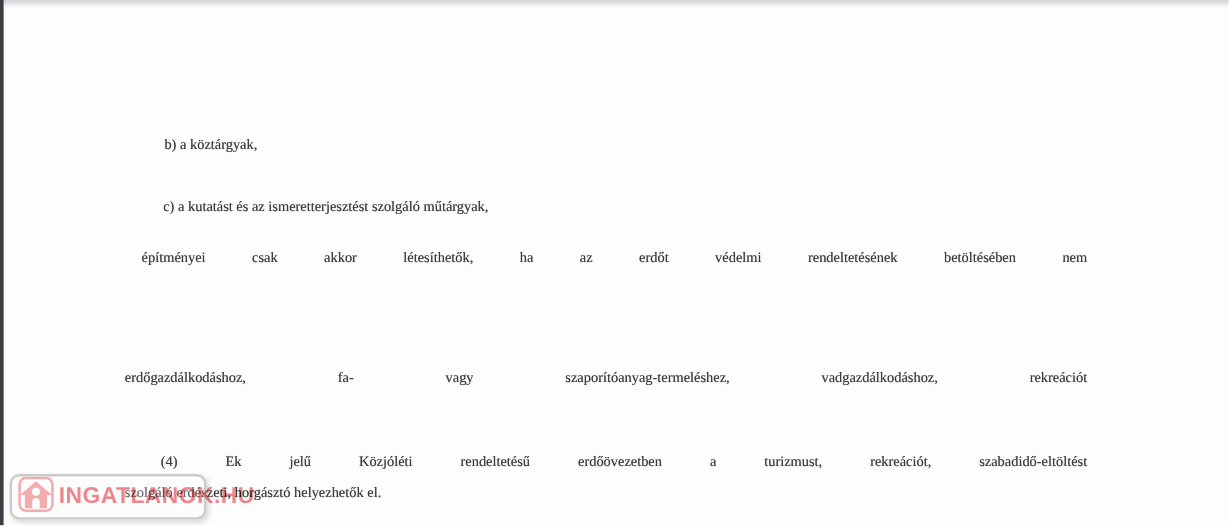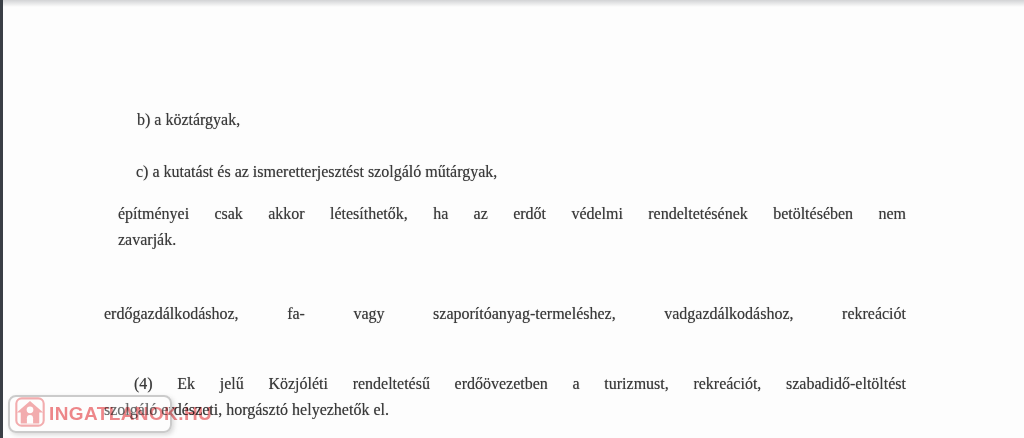--- a/index.html
+++ b/index.html
@@ -2,21 +2,21 @@
 <html><head>
 <meta charset="utf-8">
 <style>
   html,body{margin:0;padding:0;}
   body{width:1024px;height:438px;overflow:hidden;background:#ffffff;}
   .screen{position:relative;width:1024px;height:438px;background:#fdfdfd;overflow:hidden;
           font-family:"Liberation Serif","DejaVu Serif",serif;}
   .top-shade{position:absolute;left:0;top:0;width:1024px;height:7px;
              background:linear-gradient(#d2d3d5,rgba(255,255,255,0));}
   .left-strip{position:absolute;left:0;top:0;width:3px;height:438px;background:#3a3f46;}
-  .line{position:absolute;font-size:16px;line-height:26px;color:#3a3a3a;
+  .line{position:absolute;font-size:12px;line-height:26px;color:#3a3a3a;
         text-shadow:0 0 0.7px rgba(40,40,40,0.55);white-space:nowrap;}
   .jline{white-space:normal;text-align:justify;text-align-last:justify;}
   .indent{text-indent:30px;}
   
   .wm-box{position:absolute;left:8px;top:395px;width:164px;height:38px;
           border:2px solid #cbcbcb;border-radius:8px;background:rgba(255,255,255,0.25);
           box-shadow:2px 2px 4px rgba(120,120,120,0.25);display:flex;align-items:center;
           box-sizing:border-box;}
   .wm-icon{margin-left:5px;flex:0 0 auto;opacity:0.8;}
   .wm-text{font-family:"Liberation Sans","DejaVu Sans",sans-serif;font-weight:bold;
@@ -28,21 +28,20 @@
 
 <div class="screen">
 
   <div class="top-shade"></div>
   <div class="left-strip"></div>
 
   <div class="line" style="left:137px;top:107px">b) a köztárgyak,</div>
   <div class="line" style="left:136px;top:159px">c) a kutatást és az ismeretterjesztést szolgáló műtárgyak,</div>
 
   <div class="line jline" style="left:118px;top:201px;width:788px">építményei csak akkor létesíthetők, ha az erdőt védelmi rendeltetésének betöltésében nem</div>
-  <div class="line" style="left:118px;top:227px">zavarják.</div>
 
   <div class="line jline" style="left:104px;top:301px;width:802px">erdőgazdálkodáshoz, fa- vagy szaporítóanyag-termeléshez, vadgazdálkodáshoz, rekreációt</div>
 
   <div class="line jline indent" style="left:104px;top:371px;width:802px">(4) Ek jelű Közjóléti rendeltetésű erdőövezetben a turizmust, rekreációt, szabadidő-eltöltést</div>
   <div class="line" style="left:104px;top:397px">szolgáló erdészeti, horgásztó helyezhetők el.</div>
 
   <div class="wm-box">
     <span class="wm-icon">
       <svg width="30" height="30" viewBox="0 0 34 34">
         <rect x="1.5" y="1.5" width="31" height="31" rx="6" ry="6" fill="rgba(255,255,255,0.15)" stroke="#f0999b" stroke-width="2.4"></rect>

